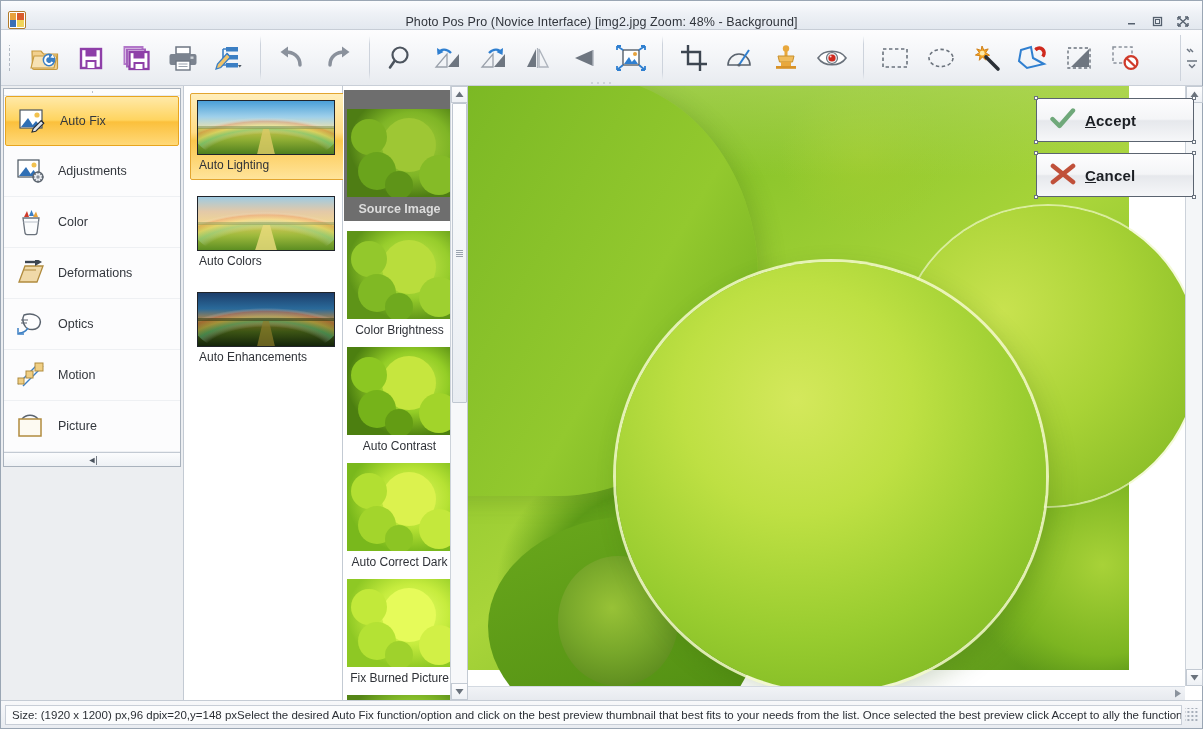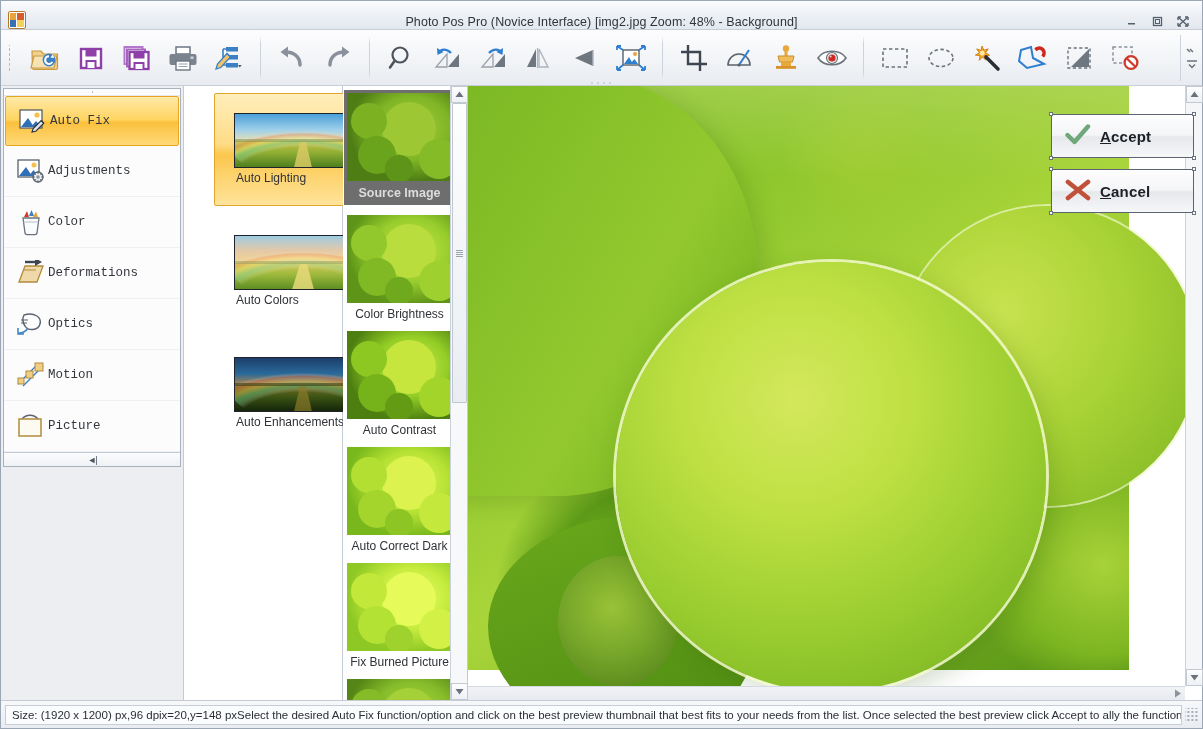--- a/index.html
+++ b/index.html
@@ -85,22 +85,22 @@
   .sidebar {
     width:178px; background:#fcfcfd; border:1px solid #a9b2bd;
     display:flex; flex-direction:column;
   }
   .side-dots {
     height:7px; background-image: radial-gradient(#b9c0ca 0.8px, transparent 1px);
     background-size:5px 4px; background-position:center; background-repeat:no-repeat;
     border-bottom:1px solid #e7e9ed;
   }
   .side-item {
-    height:51px; display:flex; align-items:center; gap:1px; padding-left:10px;
-    font-size:12.5px; color:#33373d; border-bottom:1px solid #eef0f3;font-family:Liberation Mono, monospace;
+    height:51px; display:flex; align-items:center; gap:11px; padding-left:10px;
+    font-size:12.5px; color:#33373d; border-bottom:1px solid #eef0f3;
   }
   .side-item.active {
     background:linear-gradient(#ffe9a8 0%, #ffd45f 48%, #fbc03c 52%, #ffd979 100%);
     border:1px solid #e8a51f; border-radius:2px; margin:0 1px;
     height:50px;
   }
   .side-ico { width:33px; height:30px; flex:0 0 33px; display:flex; align-items:center; justify-content:center; }
   .side-ico svg { display:block; }
   .side-collapse {
     margin-top:auto; height:14px; border-top:1px solid #c3cad3;
@@ -109,21 +109,21 @@
     font-size:9px; color:#4b535d; letter-spacing:-1px;
   }
 
   
   .funclist {
     width:160px; flex:0 0 160px; background:#fff;
     border-left:1px solid #c3cad3; border-right:1px solid #c3cad3;
     padding:7px 0 0 6px;
   }
   .func {
-    width:168px; margin-bottom:9px; padding:19px; border:1px solid transparent;margin-left:24px;
+    width:168px; margin-bottom:9px; padding:6px; border:1px solid transparent;
   }
   .func.active {
     background:linear-gradient(#ffeebb 0%, #ffdc86 45%, #fbc74d 55%, #ffe49b 100%);
     border:1px solid #e2a530; border-radius:2px;
   }
   .func-thumb { width:138px; height:55px; border:1px solid #20242a; display:block; }
   .func-label { font-size:12px; color:#2f3238; padding:3px 1px 1px 2px; }
 
   
   .thumbcol {
@@ -134,21 +134,21 @@
   .thumb-item { width:105px; margin-bottom:10px; position:relative; }
   .thumb-img { width:105px; height:88px; display:block; }
   .thumb-cap {
     font-size:12px; text-align:center; color:#2f3238; padding:4px 0 0;
   }
   .thumb-item.source .thumb-cap {
     background:#6e6e6e; color:#dcdcdc; font-weight:bold; padding:5px 0 5px;
     margin-top:0; font-size:12.5px;
   }
   .thumb-item.source .thumb-img { outline:none; }
-  .thumb-item.source { background:#6e6e6e; padding:3px 3px 0; width:111px; margin-left:-3px; }
+  .thumb-item.source { background:#6e6e6e; padding:19px 3px 0; width:111px; margin-left:-3px; }
 
   
   .vscroll {
     position:absolute; top:0; right:0; width:17px; height:100%;
     background:#f4f6f8; border-left:1px solid #ccd2da;
     display:flex; flex-direction:column; align-items:center;
   }
   .vs-arrow {
     width:17px; height:17px; display:flex; align-items:center; justify-content:center;
     background:linear-gradient(#fdfdfe,#eef1f5); border:1px solid #c3cad3; color:#6a727c;
@@ -219,21 +219,21 @@
     display:flex; align-items:center; justify-content:flex-end; padding-right:3px;
     color:#7b838e;
   }
   .canv-vscroll {
     position:absolute; top:0; right:0; bottom:14px; width:17px;
     background:#f4f6f8; border-left:1px solid #ccd2da;
     display:flex; flex-direction:column; align-items:center; justify-content:space-between;
   }
 
   
-  .actions { position:absolute; top:28px; right:8px; width:143px; }
+  .actions { position:absolute; top:12px; right:8px; width:158px; }
   .act-btn {
     height:44px; margin-bottom:11px;
     background:linear-gradient(#fdfdfe 0%, #f4f5f7 48%, #e6e8ec 52%, #f6f7f9 100%);
     border:1px solid #5b6470;
     display:flex; align-items:center; gap:9px; padding-left:13px;
     position:relative;
   }
   .act-btn .hdl {
     position:absolute; width:4px; height:4px; background:#fff; border:1px solid #6b7480;
   }

